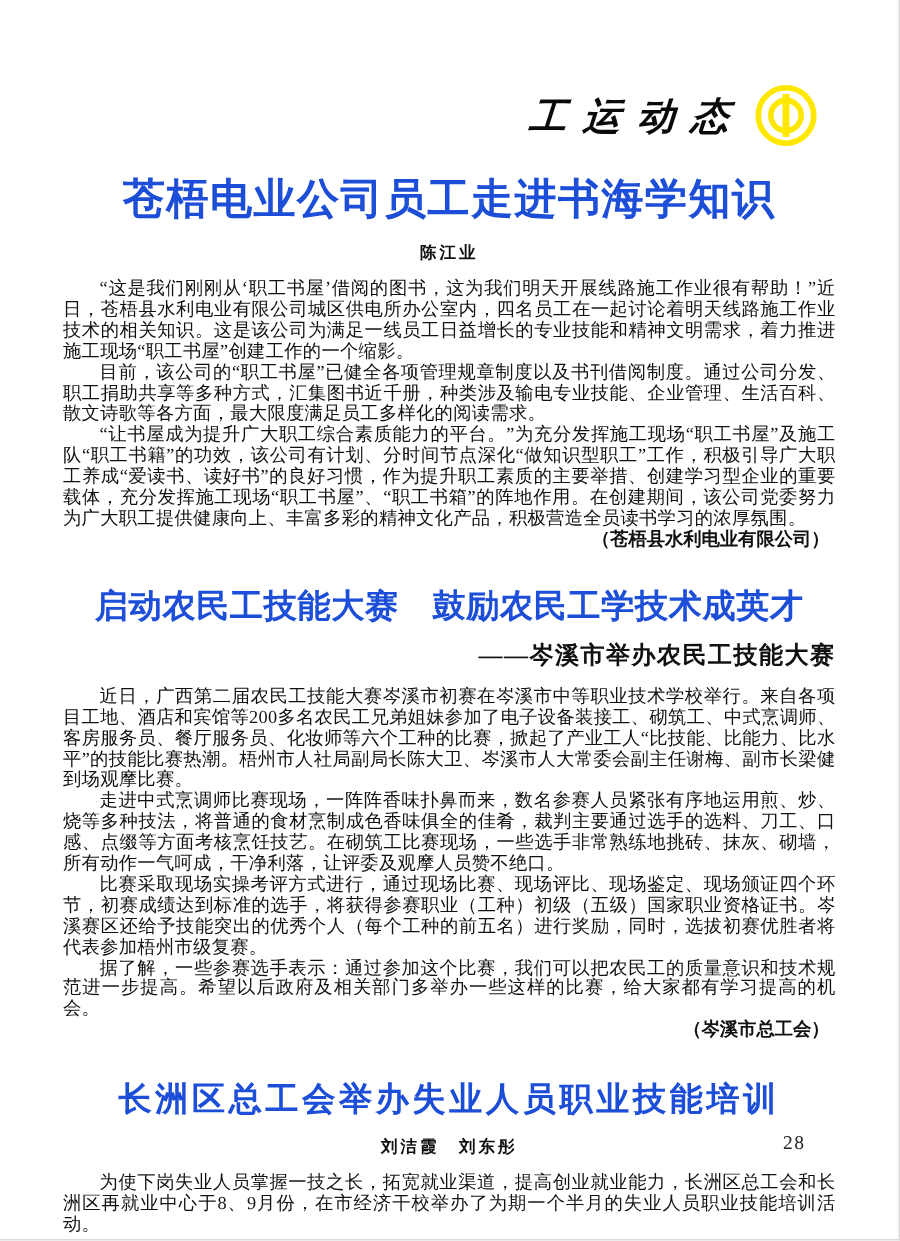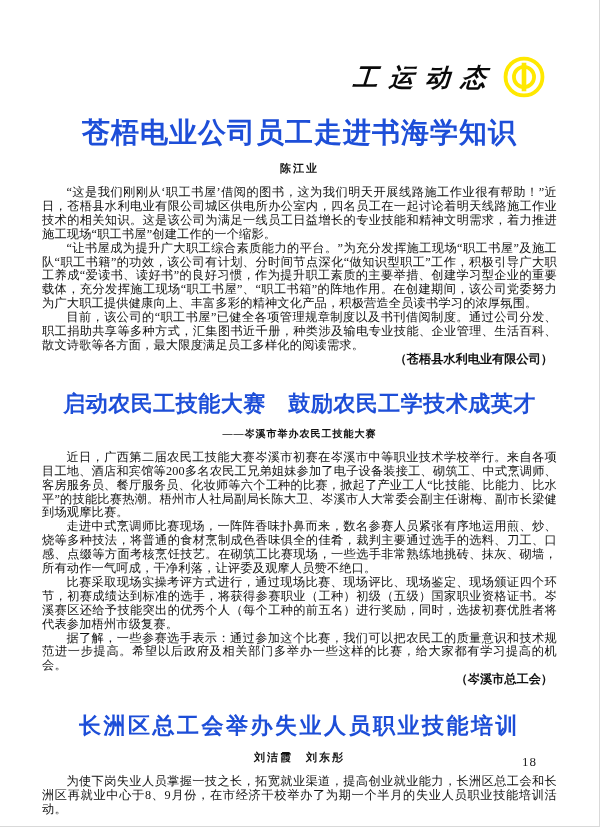--- a/index.html
+++ b/index.html
@@ -43,23 +43,23 @@
   .article-title {
     text-align: center;
     font-family: "Liberation Sans", sans-serif;
     font-weight: bold;
     color: #1d4ed8;
   }
   .title-1 { font-size: 28px; letter-spacing: 1px; margin-top: 16px; }
   .title-2 { font-size: 22px; letter-spacing: 0.5px; margin-top: 22px; }
   .title-3 { font-size: 22px; letter-spacing: 2.5px; margin-top: 24px; }
   .subtitle {
-    text-align: center;
+    text-align: right;
     font-weight: bold;
-    font-size: 10px;
+    font-size: 16px;
     margin-top: 8px;
     letter-spacing: 1px;
   }
   .byline {
     text-align: center;
     font-weight: bold;
     font-size: 11px;
     margin-top: 9px;
     letter-spacing: 2px;
   }
@@ -102,22 +102,22 @@
         <rect x="44.5" y="16" width="11" height="68" fill="#ffe800"></rect>
       </svg>
     </span>
   </div>
 
   <section>
     <h1 class="article-title title-1">苍梧电业公司员工走进书海学知识</h1>
     <div class="byline">陈江业</div>
     <div class="body-text">
       <p class="body-para">“这是我们刚刚从‘职工书屋’借阅的图书，这为我们明天开展线路施工作业很有帮助！”近日，苍梧县水利电业有限公司城区供电所办公室内，四名员工在一起讨论着明天线路施工作业技术的相关知识。这是该公司为满足一线员工日益增长的专业技能和精神文明需求，着力推进施工现场“职工书屋”创建工作的一个缩影。</p>
+      <p class="body-para">目前，该公司的“职工书屋”已健全各项管理规章制度以及书刊借阅制度。通过公司分发、职工捐助共享等多种方式，汇集图书近千册，种类涉及输电专业技能、企业管理、生活百科、散文诗歌等各方面，最大限度满足员工多样化的阅读需求。</p>
       <p class="body-para">“让书屋成为提升广大职工综合素质能力的平台。”为充分发挥施工现场“职工书屋”及施工队“职工书籍”的功效，该公司有计划、分时间节点深化“做知识型职工”工作，积极引导广大职工养成“爱读书、读好书”的良好习惯，作为提升职工素质的主要举措、创建学习型企业的重要载体，充分发挥施工现场“职工书屋”、“职工书箱”的阵地作用。在创建期间，该公司党委努力为广大职工提供健康向上、丰富多彩的精神文化产品，积极营造全员读书学习的浓厚氛围。</p>
-      <p class="body-para">目前，该公司的“职工书屋”已健全各项管理规章制度以及书刊借阅制度。通过公司分发、职工捐助共享等多种方式，汇集图书近千册，种类涉及输电专业技能、企业管理、生活百科、散文诗歌等各方面，最大限度满足员工多样化的阅读需求。</p>
       <div class="attribution">（苍梧县水利电业有限公司）</div>
     </div>
   </section>
 
   <section>
     <h1 class="article-title title-2">启动农民工技能大赛　鼓励农民工学技术成英才</h1>
     <div class="subtitle">——岑溪市举办农民工技能大赛</div>
     <div class="body-text">
       <p class="body-para">近日，广西第二届农民工技能大赛岑溪市初赛在岑溪市中等职业技术学校举行。来自各项目工地、酒店和宾馆等200多名农民工兄弟姐妹参加了电子设备装接工、砌筑工、中式烹调师、客房服务员、餐厅服务员、化妆师等六个工种的比赛，掀起了产业工人“比技能、比能力、比水平”的技能比赛热潮。梧州市人社局副局长陈大卫、岑溪市人大常委会副主任谢梅、副市长梁健到场观摩比赛。</p>
       <p class="body-para">走进中式烹调师比赛现场，一阵阵香味扑鼻而来，数名参赛人员紧张有序地运用煎、炒、烧等多种技法，将普通的食材烹制成色香味俱全的佳肴，裁判主要通过选手的选料、刀工、口感、点缀等方面考核烹饪技艺。在砌筑工比赛现场，一些选手非常熟练地挑砖、抹灰、砌墙，所有动作一气呵成，干净利落，让评委及观摩人员赞不绝口。</p>
@@ -129,14 +129,14 @@
 
   <section>
     <h1 class="article-title title-3">长洲区总工会举办失业人员职业技能培训</h1>
     <div class="byline">刘洁霞　刘东彤</div>
     <div class="body-text">
       <p class="body-para">为使下岗失业人员掌握一技之长，拓宽就业渠道，提高创业就业能力，长洲区总工会和长洲区再就业中心于8、9月份，在市经济干校举办了为期一个半月的失业人员职业技能培训活动。</p>
 
     </div>
   </section>
 
-  <div class="page-number">18</div>
+  <div class="page-number">28</div>
 </div>
 
 </body></html>

